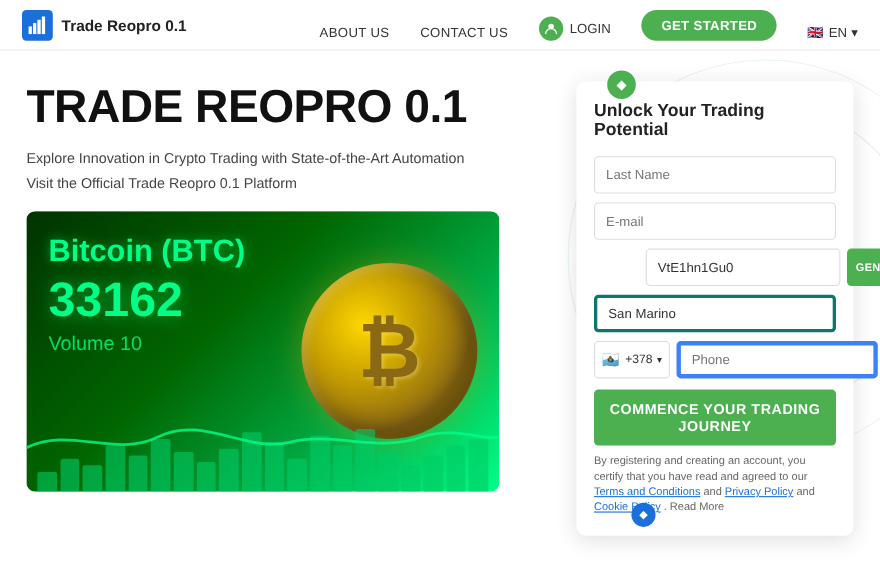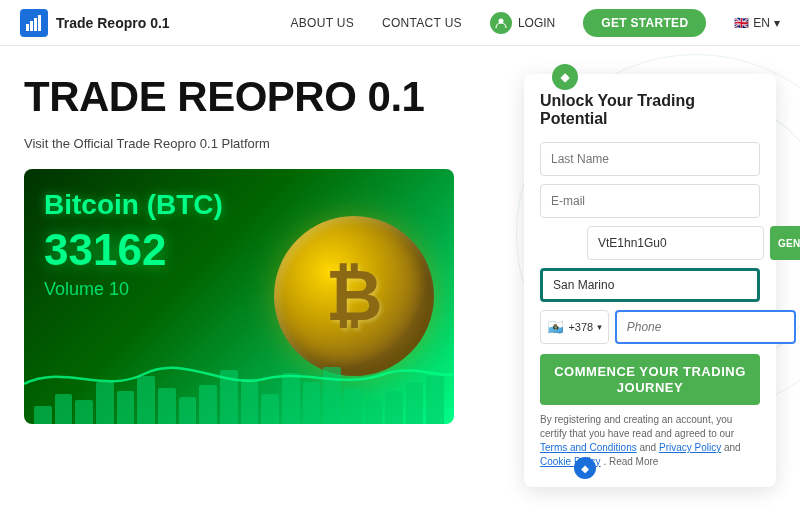--- a/index.html
+++ b/index.html
@@ -42,21 +42,21 @@
       width: 18px;
       height: 18px;
     }
     .logo-text {
       font-size: 14px;
       font-weight: 600;
       color: #222;
     }
     .nav-links {
       display: flex;
-      align-items: center;
+      align-items: flex-end;
       gap: 28px;
     }
     .nav-link {
       font-size: 12px;
       color: #333;
       text-decoration: none;
       font-weight: 500;
       letter-spacing: 0.3px;
     }
     .login-btn {
@@ -298,27 +298,26 @@
       font-size: 11px;
       color: #333;
       display: flex;
       align-items: center;
       gap: 4px;
       background: #fff;
     }
     .phone-input {
       flex: 1;
       height: 34px;
-      border: 2px solid #3b82f6;
+      border: 4px solid #3b82f6;
       border-radius: 4px;
       padding: 0 10px;
       font-size: 12px;
       color: #999;
       outline: none;
-      font-style: italic;
     }
     .commence-btn {
       width: 100%;
       background: #4caf50;
       color: #fff;
       border: none;
       border-radius: 4px;
       padding: 10px;
       font-size: 13px;
       font-weight: 800;
@@ -432,20 +431,21 @@
       <span>EN</span>
       <span>▾</span>
     </div>
   </nav>
 </header>
 
 <div class="main-content">
 
   <div class="left-side">
     <h1 class="page-title">TRADE REOPRO 0.1</h1>
+    <p class="subtitle-line">Explore Innovation in Crypto Trading with State-of-the-Art Automation</p>
     <p class="subtitle-line">Visit the Official Trade Reopro 0.1 Platform</p>
 
     <div class="hero-image-container">
       <div class="hero-image">
         <div class="btc-label">Bitcoin (BTC)</div>
         <div class="btc-price">33162</div>
         <div class="btc-volume">Volume 10</div>
         <div class="bitcoin-coin">
           <div class="coin-outer">
             <span class="coin-symbol">₿</span>

